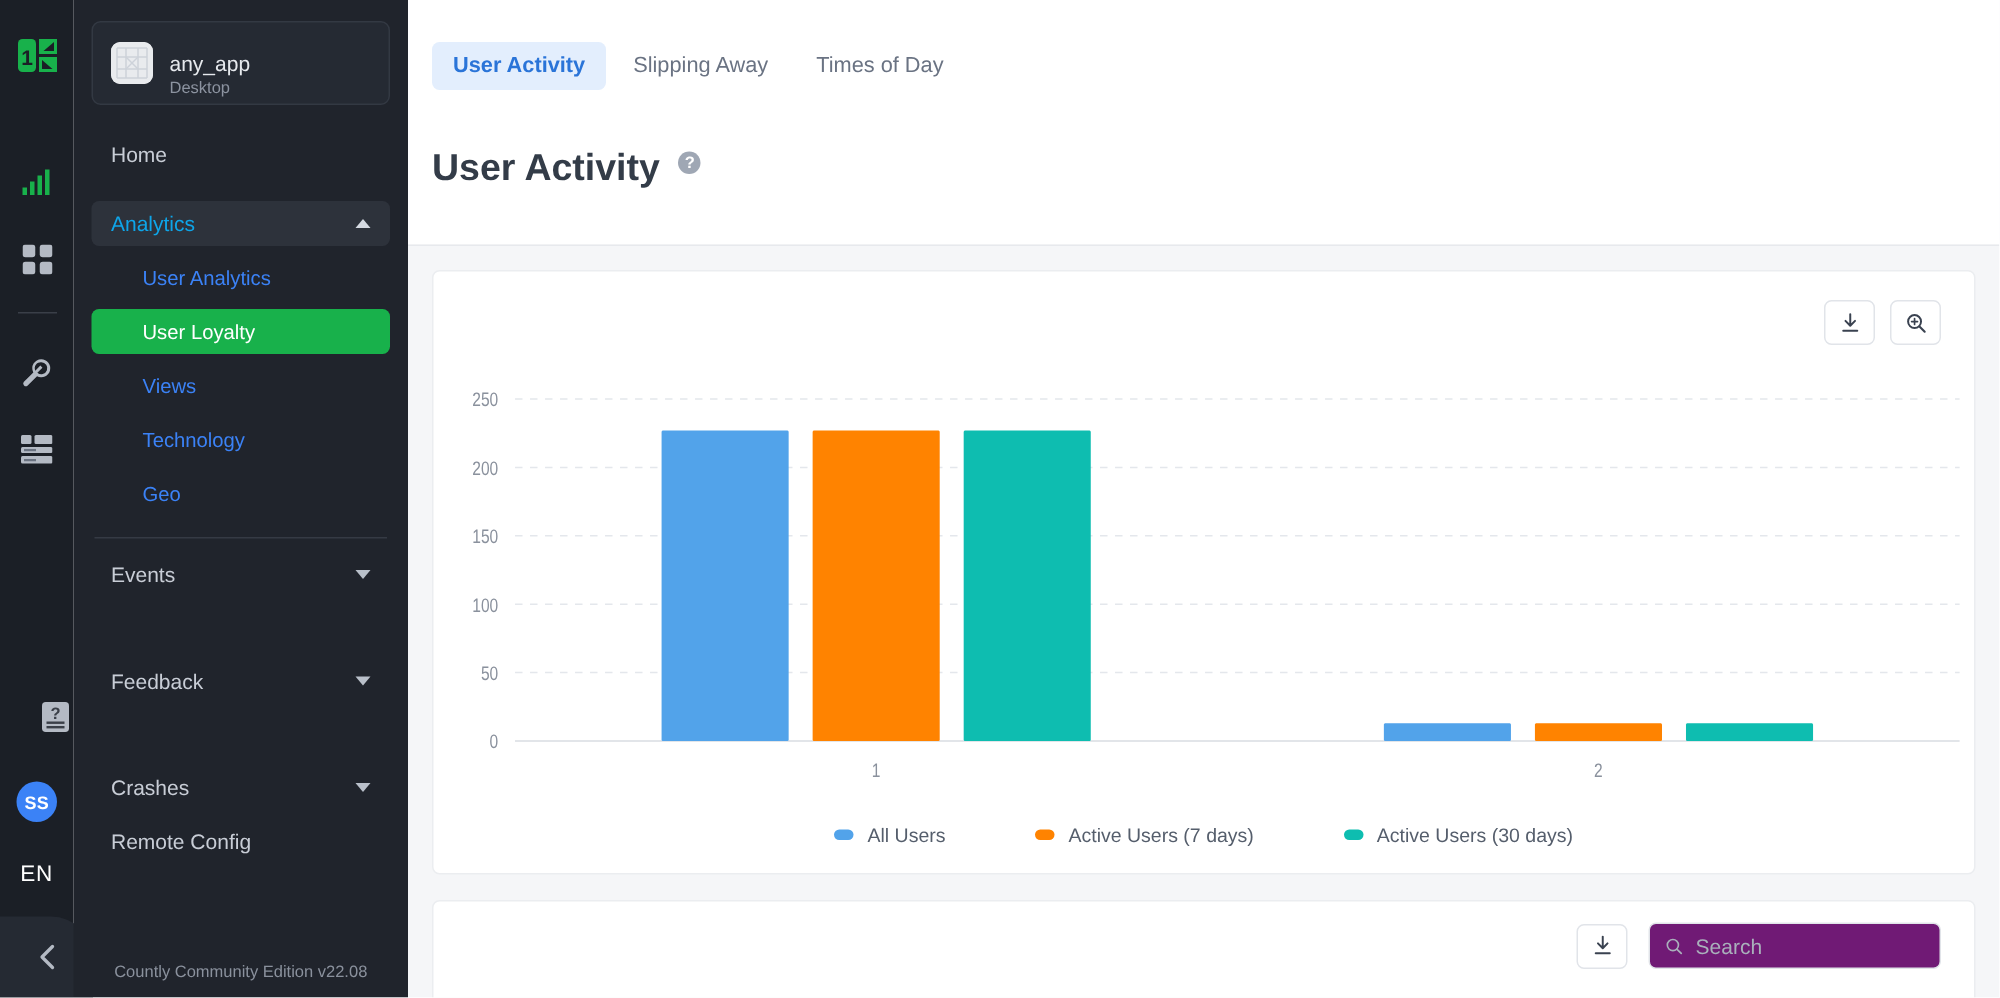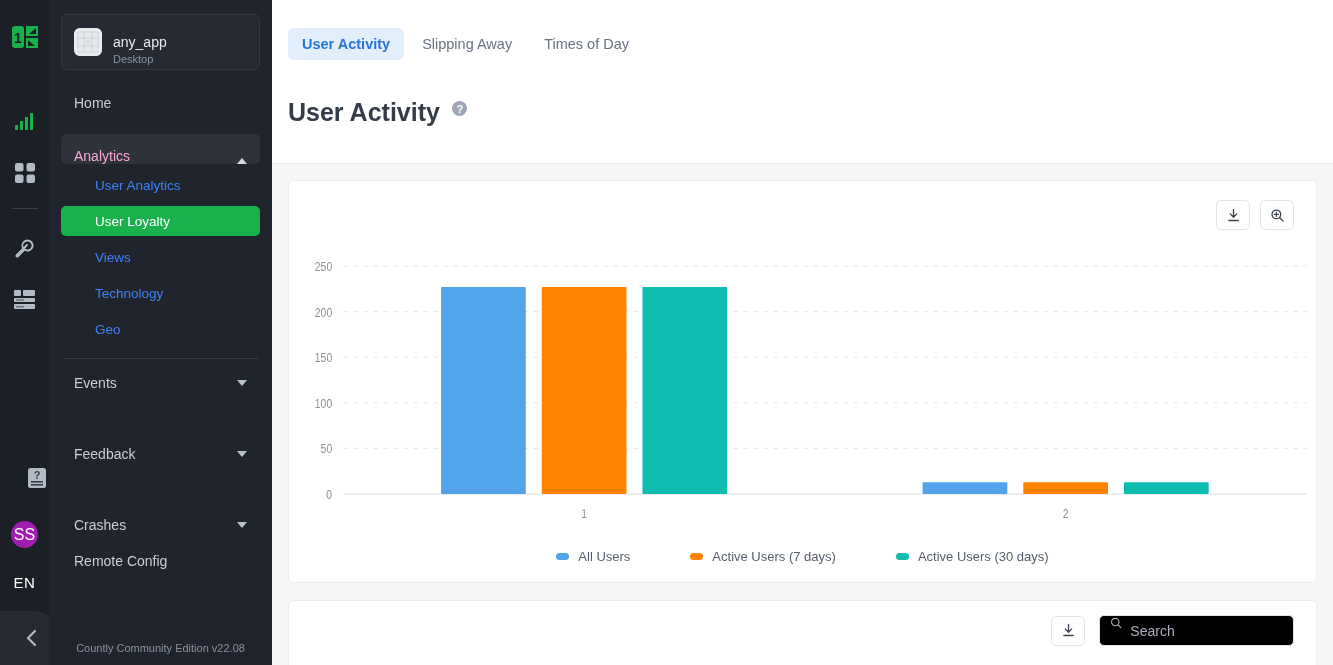--- a/index.html
+++ b/index.html
@@ -21,21 +21,21 @@
   .rail-icon {
     width: 26px; height: 26px; margin-top: 26px;
     display: flex; align-items: center; justify-content: center;
   }
   .rail-icon.first { margin-top: 56px; }
   .rail-sep { width: 26px; height: 1px; background: #3A3F48; margin-top: 22px; }
   .rail-bottom { position: absolute; left: 0; width: 49px; }
   .rail-help { top: 465px; }
   .rail-avatar {
     top: 521px; left: 11px; width: 27px; height: 27px; border-radius: 50%;
-    background: #a21caf; color: #fff; font-size: 16px; font-weight: normal;
+    background: #3b82f6; color: #fff; font-size: 12px; font-weight: bold;
     display: flex; align-items: center; justify-content: center;
     position: absolute; letter-spacing: .2px;
   }
   .rail-lang {
     position: absolute; top: 574px; left: 0; width: 49px; text-align: center;
     color: #ffffff; font-size: 15px; letter-spacing: .5px;
   }
   .rail-collapse {
     position: absolute; left: 0; bottom: 0; width: 62px; height: 54px;
     background: #252A33; border-radius: 0 28px 0 0;
@@ -61,21 +61,21 @@
   .app-meta { display: flex; flex-direction: column; justify-content: center; margin-top: 16px; }
   .app-name { color: #E6E9ED; font-size: 14px; line-height: 16px; }
   .app-sub { color: #8C93A0; font-size: 11px; line-height: 14px; margin-top: 2px; }
 
   .nav-item {
     height: 30px; display: flex; align-items: center; justify-content: space-between;
     padding: 0 13px; border-radius: 5px; color: #C8CDD6; font-size: 14px;
     margin-top: 10px; cursor: pointer;
   }
   .nav-item.home { margin-top: 18px; }
-  .nav-item.expanded { background: #2D323B; color: #f9a8d4; align-items: flex-end; }
+  .nav-item.expanded { background: #2D323B; color: #0ea5e9; }
   .nav-sub {
     height: 30px; display: flex; align-items: center;
     padding: 0 13px 0 34px; border-radius: 5px;
     color: #3b82f6; font-size: 13.5px; margin-top: 6px; cursor: pointer;
   }
   .nav-sub.active { background: #18B14B; color: #fff; }
   .nav-divider { height: 1px; background: #353A44; margin: 14px 2px 0 2px; }
   .caret { width: 0; height: 0; border-left: 5px solid transparent; border-right: 5px solid transparent; }
   .caret.down { border-top: 6px solid #B9C0CA; }
   .caret.up { border-bottom: 6px solid #D5DAE2; }
@@ -129,21 +129,21 @@
     position: absolute; left: 0; bottom: 18px; width: 100%;
     display: flex; justify-content: center; gap: 60px; align-items: center;
   }
   .leg { display: flex; align-items: center; gap: 9px; font-size: 13px; color: #555E6C; cursor: pointer; }
   .leg-swatch { width: 13px; height: 7px; border-radius: 4px; display: block; }
 
   
   .table-tools { position: absolute; top: 14px; right: 22px; display: flex; gap: 14px; align-items: center; }
   .search-box {
     width: 195px; height: 31px; border: 1px solid #E1E4E9; border-radius: 5px;
-    display: flex; padding: 0 10px; gap: 8px; background: #000000;
+    display: flex; align-items: center; padding: 0 10px; gap: 8px; background: #701a75;
   }
   .search-box input {
     border: none; outline: none; font-size: 14px; color: #9AA2AE; width: 100%;
     font-family: "Liberation Sans", sans-serif; background: transparent;
   }
   .search-box input::placeholder { color: #A9B0BB; }
 </style>
 </head>
 <body>
 

